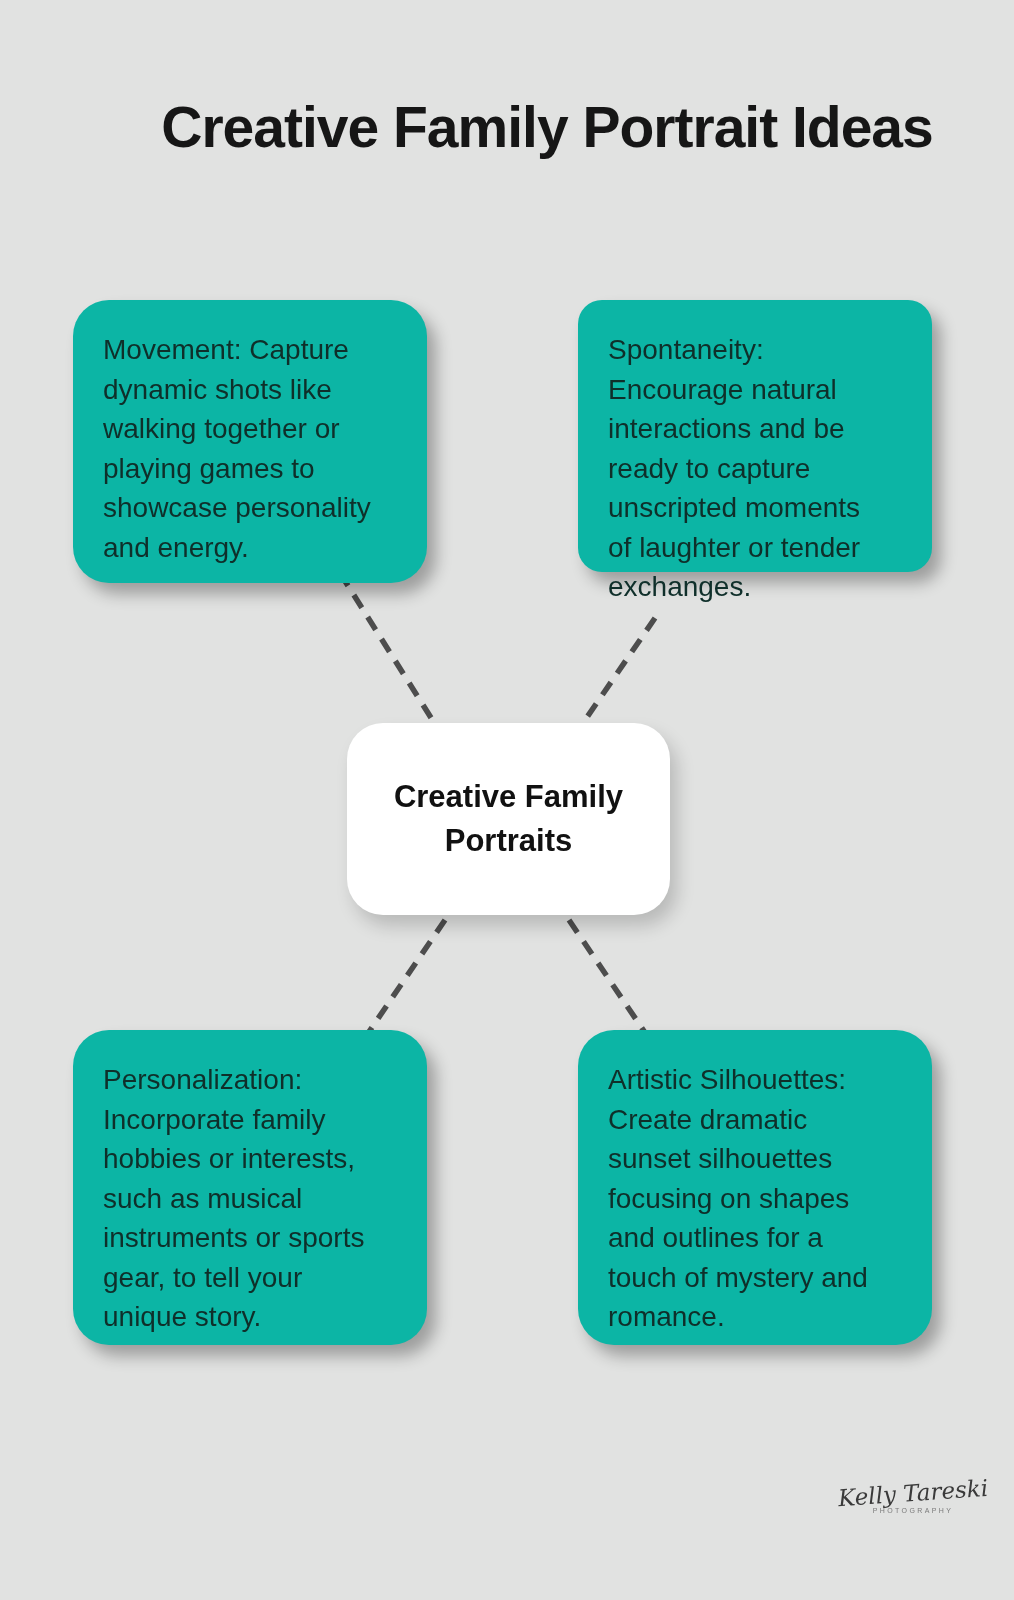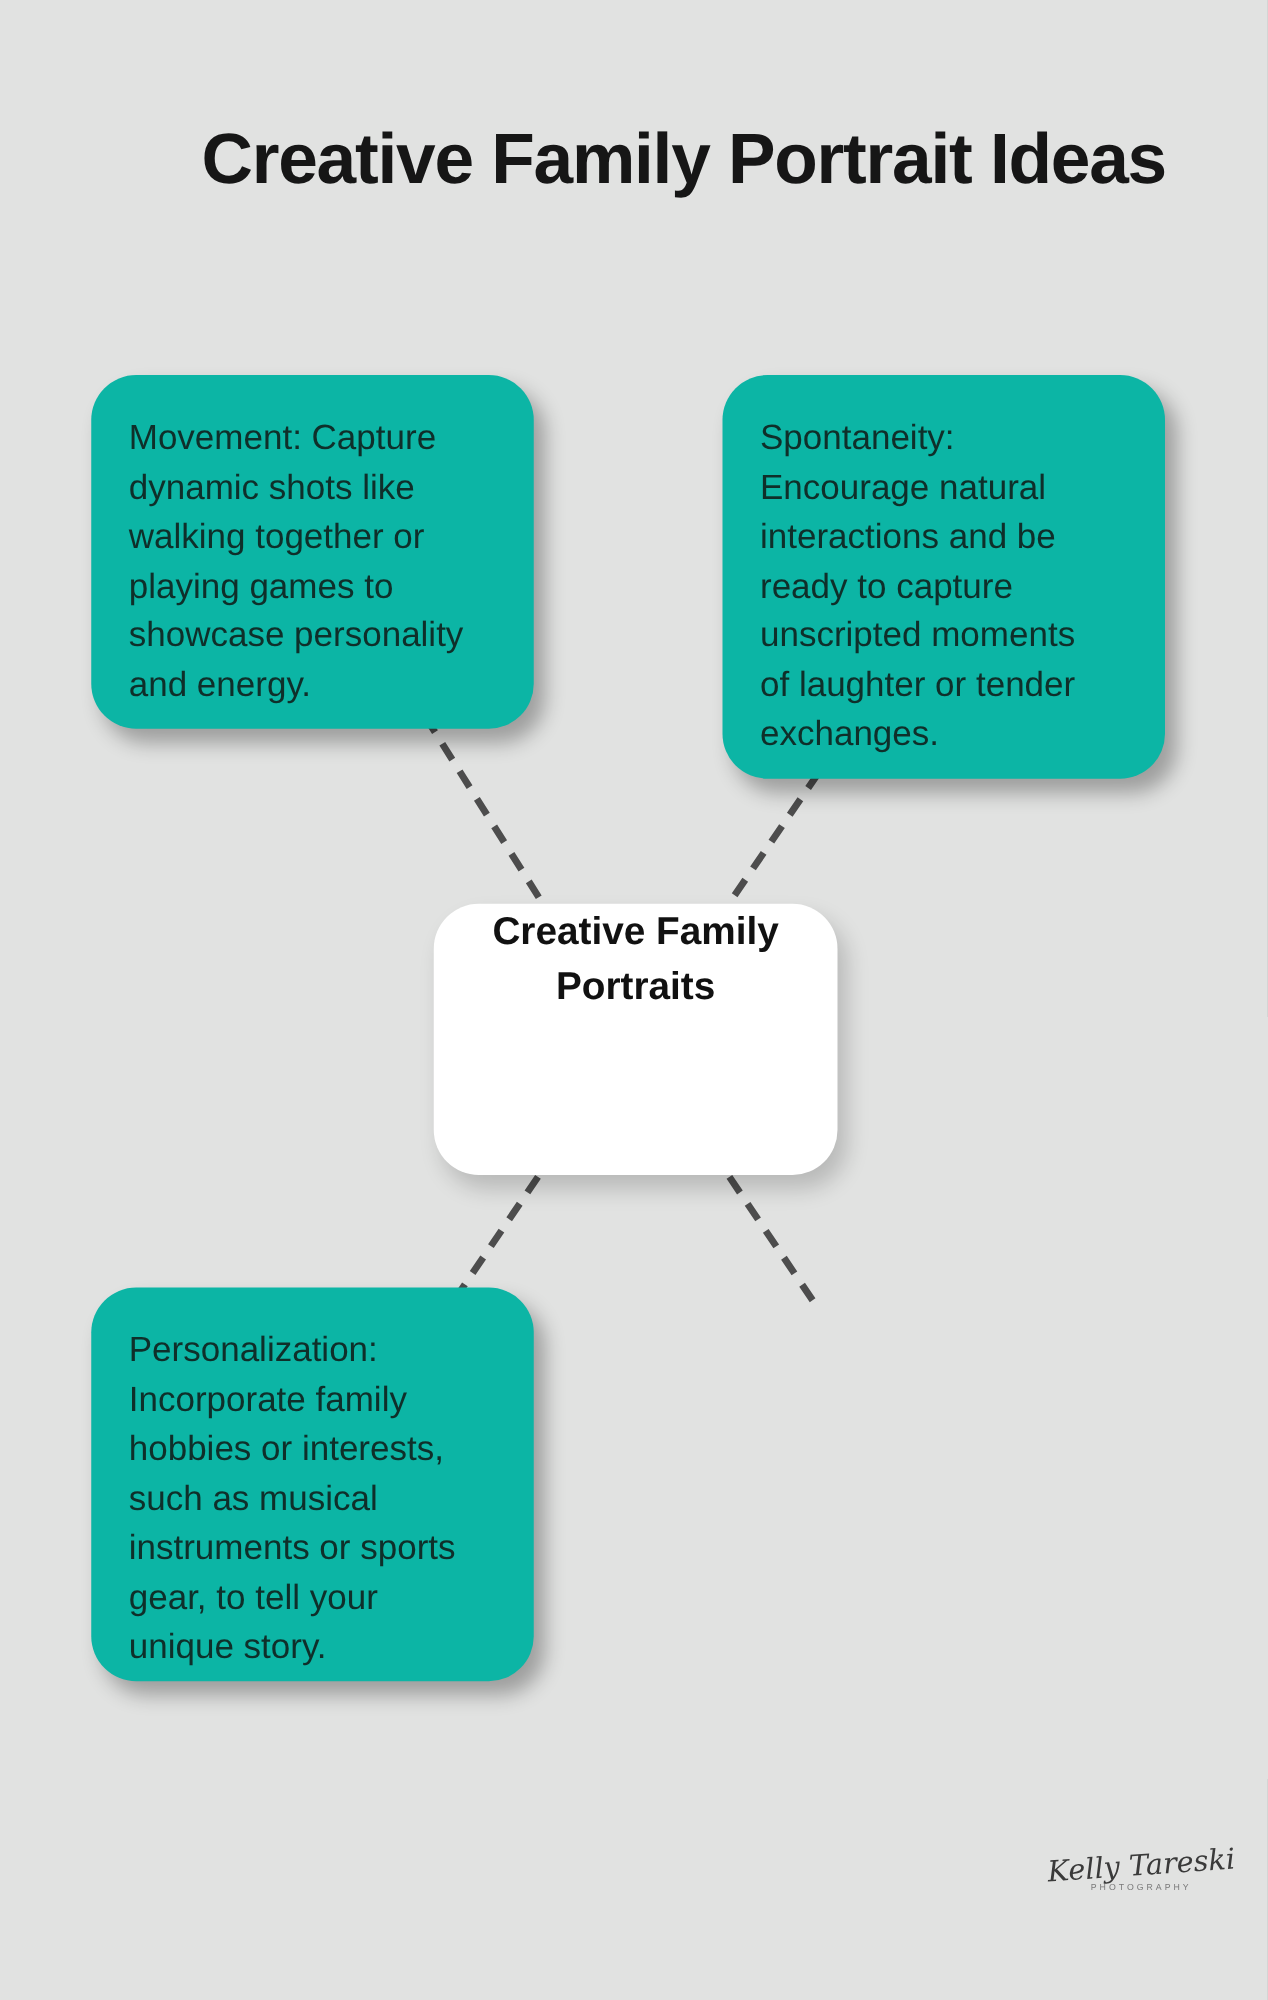--- a/index.html
+++ b/index.html
@@ -50,34 +50,35 @@
     padding: 30px 22px 16px 30px;
   }
   .node p {
     margin: 0;
     white-space: pre-line;
     font-size: 28px;
     line-height: 39.5px;
     color: var(--node-text, #0f2f2a);
   }
   .node-tl { left: 73px;  top: 300px;  width: 354px; height: 283px; }
-  .node-tr { left: 578px; top: 300px;  width: 354px; height: 323px; }
+  .node-tr { left: 578px; top: 300px;  width: 354px; height: 272px; border-radius: 24px; }
   .node-bl { left: 73px;  top: 1030px; width: 354px; height: 315px; }
   .node-br { left: 578px; top: 1030px; width: 354px; height: 315px; }
   .center-node {
     position: absolute;
     z-index: 2;
     left: 347px;
     top: 723px;
     width: 323px;
-    height: 217px;
+    height: 192px;
     background: var(--center-fill, #ffffff);
     border-radius: 36px;
     box-shadow: 7px 11px 18px rgba(0,0,0,0.18);
     display: flex;
+    align-items: center;
     justify-content: center;
   }
   .center-node p {
     margin: 0;
     white-space: pre-line;
     text-align: center;
     font-size: 31px;
     line-height: 44px;
     font-weight: 700;
     color: #111111;
@@ -146,19 +147,28 @@
   <div class="node node-bl">
     <p>Personalization:
 Incorporate family
 hobbies or interests,
 such as musical
 instruments or sports
 gear, to tell your
 unique story.</p>
   </div>
 
+  <div class="node node-br">
+    <p>Artistic Silhouettes:
+Create dramatic
+sunset silhouettes
+focusing on shapes
+and outlines for a
+touch of mystery and
+romance.</p>
+  </div>
 
   <div class="signature">
     <div class="sig-name">Kelly Tareski</div>
     <div class="sig-sub">PHOTOGRAPHY</div>
   </div>
 
 </div>
 
 </body></html>

